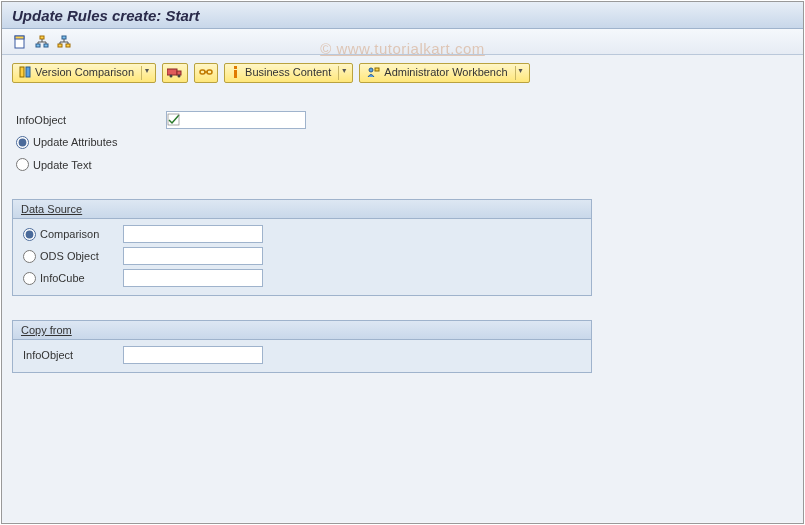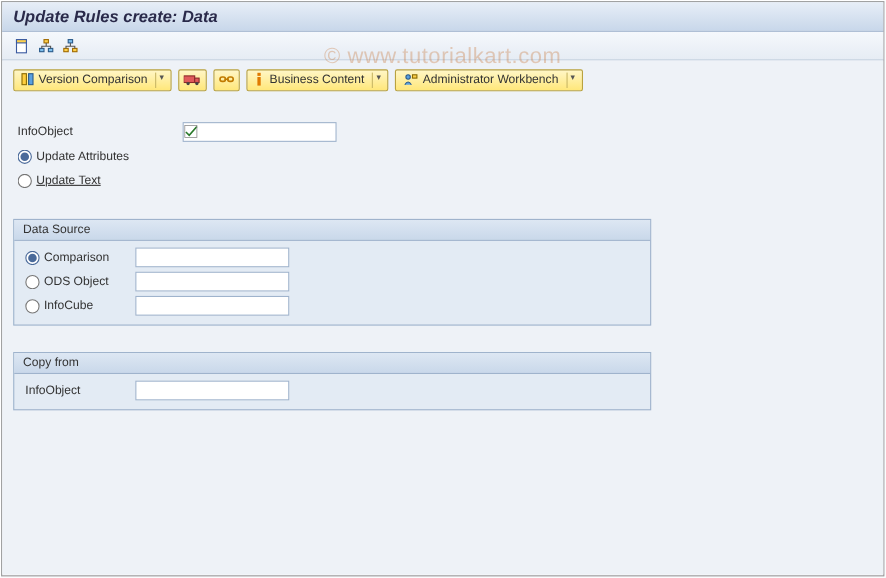--- a/index.html
+++ b/index.html
@@ -42,41 +42,43 @@
   .form-label { width: 150px; color: #333; }
   .text-input { height: 18px; border: 1px solid #9fb3cc; background: #fff; padding: 0 3px; font-size: 11px; }
   .text-input.w1 { width: 140px; }
   .radio { margin-right: 4px; vertical-align: middle; accent-color: #4a6a9a; }
   .groupbox { border: 1px solid #9fb3cc; margin-top: 24px; width: 580px; background: #e3ebf4; }
   .groupbox-title {
     background: linear-gradient(#dde7f3, #c9d8ea);
     border-bottom: 1px solid #9fb3cc;
     padding: 3px 8px;
     font-size: 11px;
+    text-decoration: underline;
   }
   .groupbox-body { padding: 4px 6px 6px 6px; }
   .groupbox-body .form-row { height: 22px; }
   .groupbox-body .form-label { width: 100px; }
   .watermark {
     position: absolute;
     top: 38px; left: 0; right: 0;
     text-align: center;
-    font-size: 20px;
+    font-size: 15px;
     color: rgba(200,120,60,0.35);
     pointer-events: none;
     letter-spacing: 0.5px;
+    text-decoration: underline;
   }
   .check-icon { position: absolute; margin-left: -2px; margin-top: 0px; pointer-events: none; }
 </style>
 </head>
 <body>
 
 <div class="window">
 
-  <div class="titlebar">Update Rules create: Data</div>
+  <div class="titlebar">Update Rules create: Start</div>
 
   <div class="iconbar">
     <span class="small-icon">
       <svg width="14" height="14" viewBox="0 0 14 14">
           <rect x="2" y="1" width="9" height="12" fill="#fff" stroke="#3a5aa0"></rect>
           <rect x="2" y="1" width="9" height="3" fill="#ffd24d" stroke="#3a5aa0"></rect>
         </svg>
     </span>
     <span class="small-icon">
       <svg width="14" height="14" viewBox="0 0 14 14">
@@ -153,21 +155,21 @@
         <input class="text-input w1" type="text" style="padding-left: 18px;" value="">
       </span>
     </div>
     <div class="form-row">
       <label style="display:flex;align-items:center;">
         <input type="radio" class="radio" name="upd" checked="" style="">
         <span>Update Attributes</span>
       </label>
     </div>
     <div class="form-row">
-      <label style="display:flex;align-items:flex-start;text-decoration:underline;">
+      <label style="display:flex;align-items:flex-end;">
         <input type="radio" class="radio" name="upd" style="">
         <span>Update Text</span>
       </label>
     </div>
 
     <div class="groupbox">
       <div class="groupbox-title">Data Source</div>
       <div class="groupbox-body">
         <div class="form-row">
           <label class="form-label" style="display:flex;align-items:center;">

